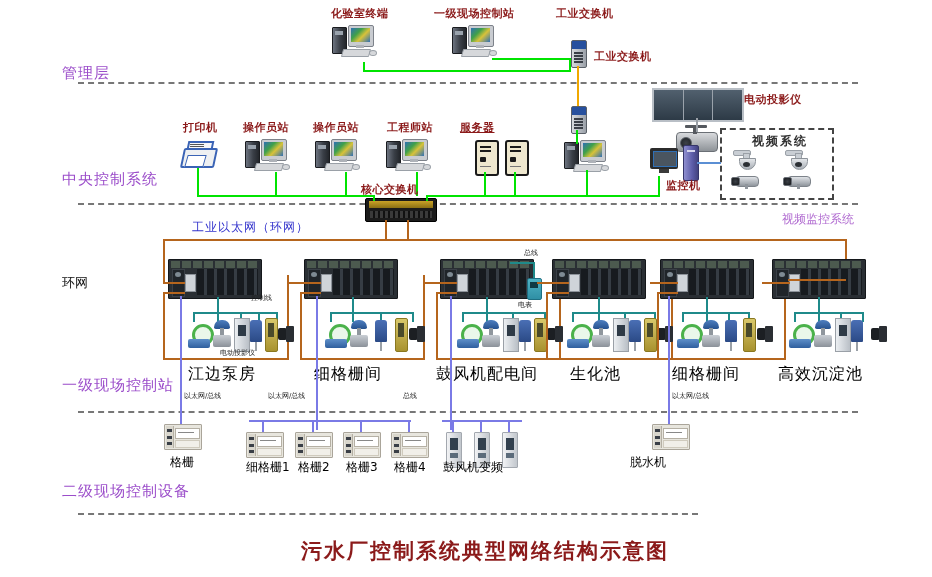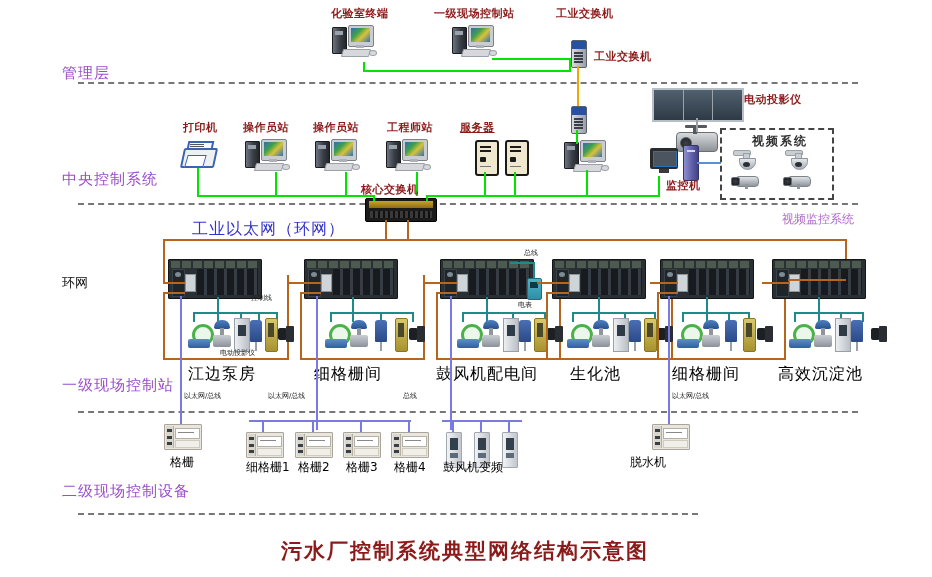--- a/index.html
+++ b/index.html
@@ -6,26 +6,26 @@
   body{width:932px;height:577px;position:relative;overflow:hidden;
        font-family:"DejaVu Sans","Liberation Sans",sans-serif;}
   .abs{position:absolute;}
   .lbl{position:absolute;white-space:nowrap;line-height:1;}
 
   
   .layer-label{color:#9b4dca;font-size:15px;font-weight:normal;letter-spacing:1px;}
   .dev-label{color:#8b1a1a;font-size:11px;font-weight:bold;letter-spacing:.5px;}
   .blk-label{color:#111;font-size:13px;}
   .blk-small{color:#222;font-size:7px;}
-  .net-label{color:#3333cc;font-size:16px;letter-spacing:1px;}
+  .net-label{color:#3333cc;font-size:12px;letter-spacing:1px;}
   .station-label{color:#000;font-size:16px;letter-spacing:1px;}
   .bottom-label{color:#000;font-size:12px;}
   .vid-label{color:#333;font-size:12px;font-weight:bold;letter-spacing:2px;}
   .purple-small{color:#b06ad0;font-size:12px;}
-  .title{color:#8b1a1a;font-size:21px;font-weight:bold;letter-spacing:2px;}
+  .title{color:#8b1a1a;font-size:21px;font-weight:bold;letter-spacing:2px;margin-left:20px;}
 
   
   .dash{position:absolute;border-top:2px dashed #777;height:0;}
   .gl{position:absolute;background:#00e400;}   
   .bl{position:absolute;background:#7a7ae6;}   
   .br{position:absolute;background:#b5651d;}   
   .tl{position:absolute;background:#1f8a8a;}   
   .or{position:absolute;background:#f0a800;}   
   .lbt{position:absolute;background:#5b8fd4;}  
 

